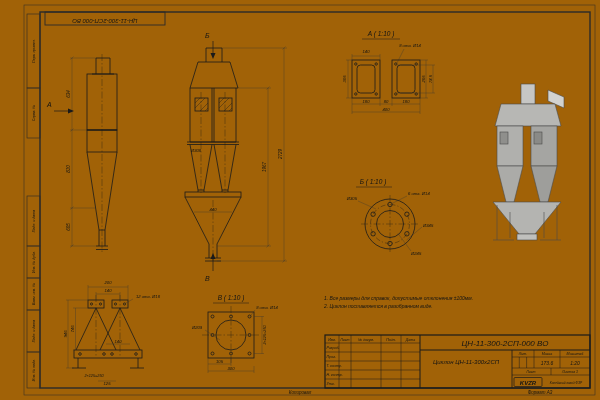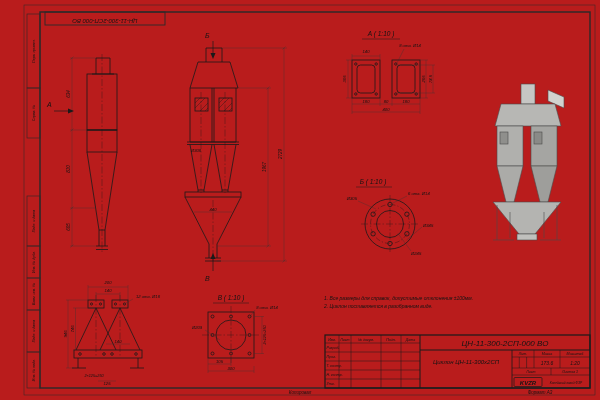--- a/index.html
+++ b/index.html
@@ -1,18 +1,18 @@
 <!DOCTYPE html>
 <html><head>
 <meta charset="utf-8">
 <style>
   html,body{margin:0;padding:0}
   body{width:600px;height:400px;background:#d9d9d6;overflow:hidden;position:relative;
        font-family:"Liberation Sans",sans-serif}
-  .sheet{position:absolute;inset:0;background:#b91c1c}
+  .sheet{position:absolute;inset:0;background:#a16207}
   svg{position:absolute;left:0;top:0}
   svg text{font-family:"Liberation Sans",sans-serif;font-style:italic;fill:#141414;stroke:none}
 </style>
 </head>
 <body>
 
 <div class="sheet">
 <svg width="600" height="400" viewBox="0 0 600 400">
 
   <g fill="none" stroke="#2a2a2a">

